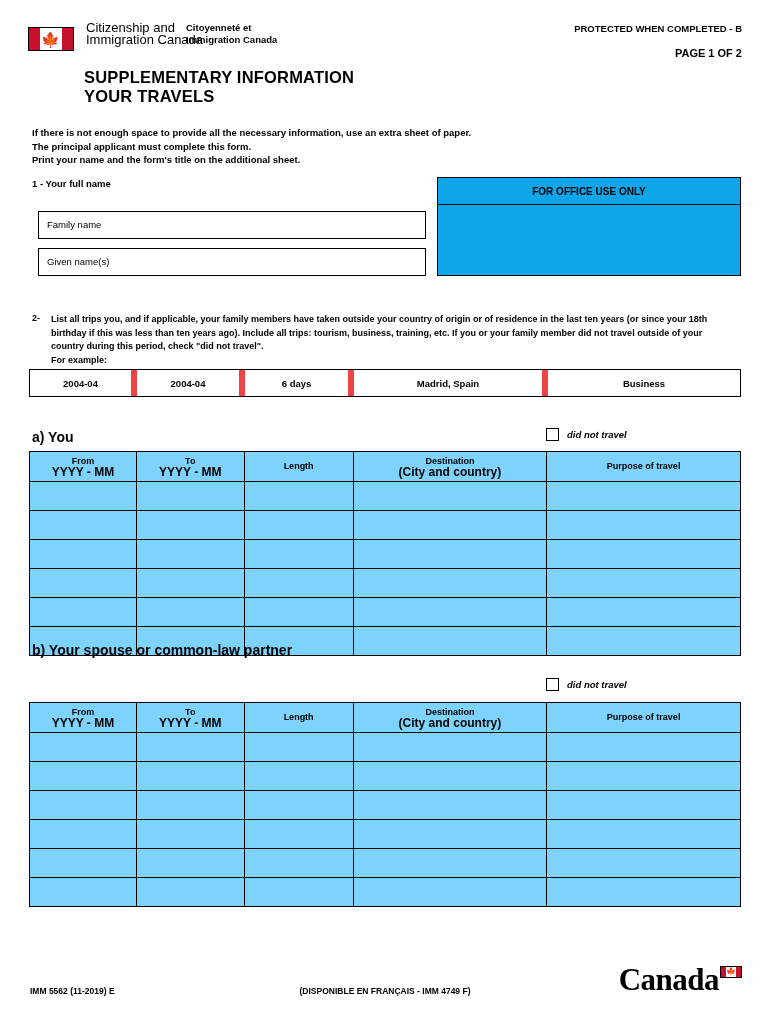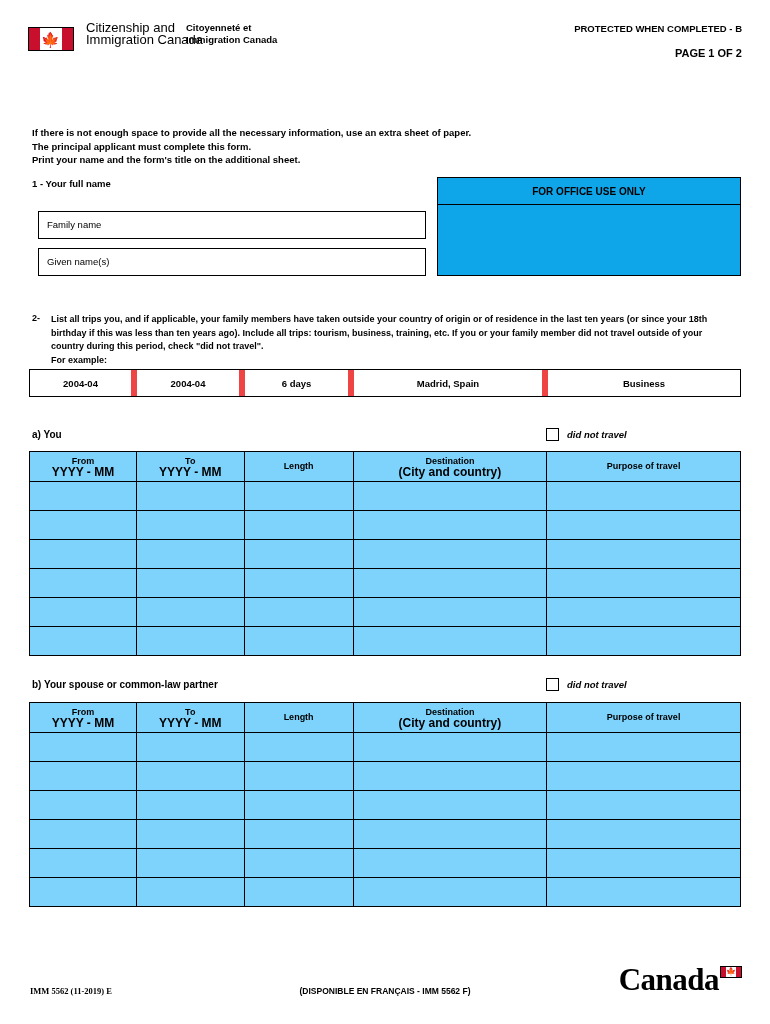--- a/index.html
+++ b/index.html
@@ -200,21 +200,21 @@
   .example .cell:last-child { border-right: none; }
   .ex-c1 { width: 107px; }
   .ex-c2 { width: 108px; }
   .ex-c3 { width: 109px; }
   .ex-c4 { width: 194px; }
   .ex-c5 { flex: 1; }
 
   
   .sec-head {
     position: absolute;
-    font-size: 10px;
+    font-size: 14px;
     font-weight: bold;
     left: 32px;
   }
   .dnt {
     position: absolute;
     left: 546px;
     display: flex;
     align-items: center;
     gap: 8px;
     font-size: 9.5px;
@@ -262,21 +262,20 @@
   .col4 { width: 194px; }
   .col5 { width: 194px; }
 
   
   .footer-left {
     position: absolute;
     left: 30px;
     top: 986px;
     font-size: 8.5px;
     font-weight: bold;
-    font-family: Liberation Serif, serif;
   }
   .footer-center {
     position: absolute;
     left: 0;
     right: 0;
     top: 986px;
     text-align: center;
     font-size: 8.5px;
     font-weight: bold;
   }
@@ -337,20 +336,24 @@
       <div>Immigration Canada</div>
     </div>
     <div class="dept2">
       <div>Citoyenneté et</div>
       <div>Immigration Canada</div>
     </div>
     <div class="protected">PROTECTED WHEN COMPLETED - B</div>
     <div class="pageof">PAGE 1 OF 2</div>
   </div>
 
+  <div class="title">
+    <div>SUPPLEMENTARY INFORMATION</div>
+    <div>YOUR TRAVELS</div>
+  </div>
 
   <div class="intro">
     <div>If there is not enough space to provide all the necessary information, use an extra sheet of paper.</div>
     <div>The principal applicant must complete this form.</div>
     <div>Print your name and the form's title on the additional sheet.</div>
   </div>
 
   <div class="sec1-label">1 - Your full name</div>
   <div class="name-field family">Family name</div>
   <div class="name-field given">Given name(s)</div>
@@ -442,21 +445,21 @@
       <tr>
           <td class="col1"></td>
           <td class="col2"></td>
           <td class="col3"></td>
           <td class="col4"></td>
           <td class="col5"></td>
         </tr>
     </tbody>
   </table>
 
-  <div class="sec-head" style="top:679px;">b) Your spouse or common-law partner</div>
+  <div class="sec-head" style="top:642px;">b) Your spouse or common-law partner</div>
   <div class="dnt" style="top:678px;">
     <span class="chk"></span>
     <span>did not travel</span>
   </div>
 
   <table class="ttable" style="top:702px;">
     <thead>
       <tr>
         <th class="col1">
           <div>From</div>
@@ -518,18 +521,18 @@
           <td class="col1"></td>
           <td class="col2"></td>
           <td class="col3"></td>
           <td class="col4"></td>
           <td class="col5"></td>
         </tr>
     </tbody>
   </table>
 
   <div class="footer-left">IMM 5562 (11-2019) E</div>
-  <div class="footer-center">(DISPONIBLE EN FRANÇAIS - IMM 5562 F)</div>
+  <div class="footer-center">(DISPONIBLE EN FRANÇAIS - IMM 4749 F)</div>
   <div class="canada-wordmark">
     <span>Canada</span><span class="flagdot"><i class="l"></i><i class="r"></i><b>🍁</b></span>
   </div>
 
 </div>
 
 </body></html>

